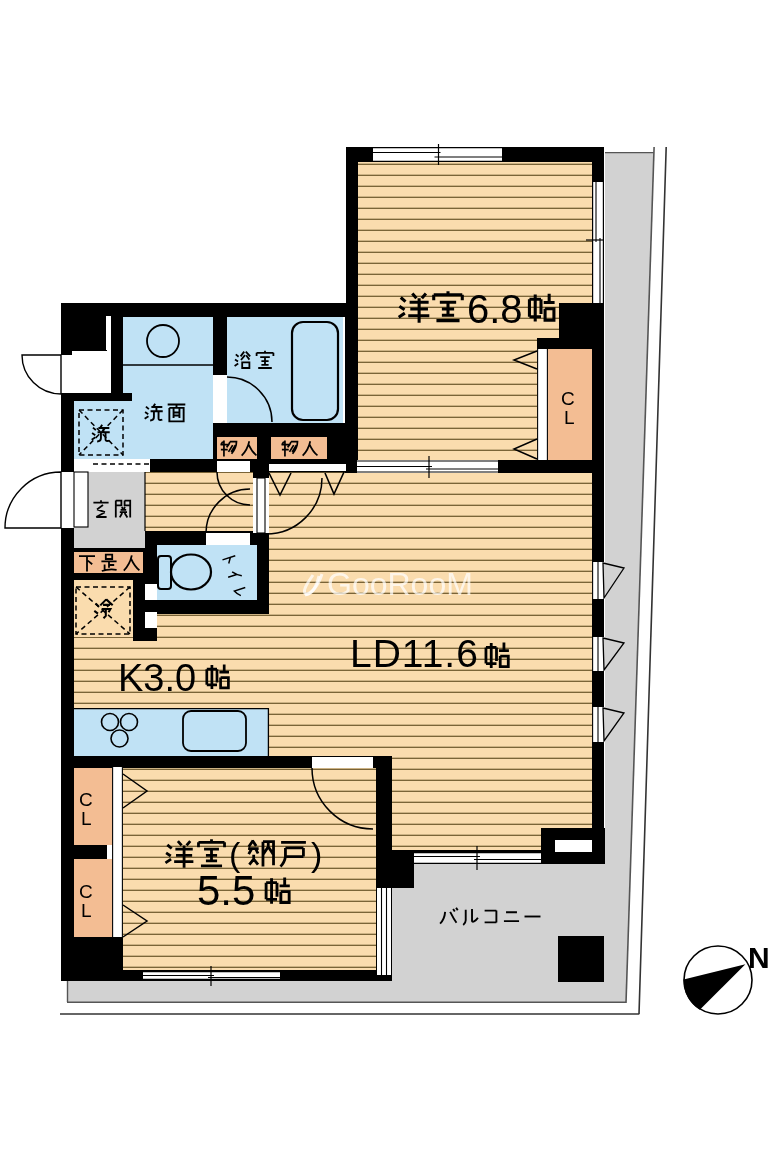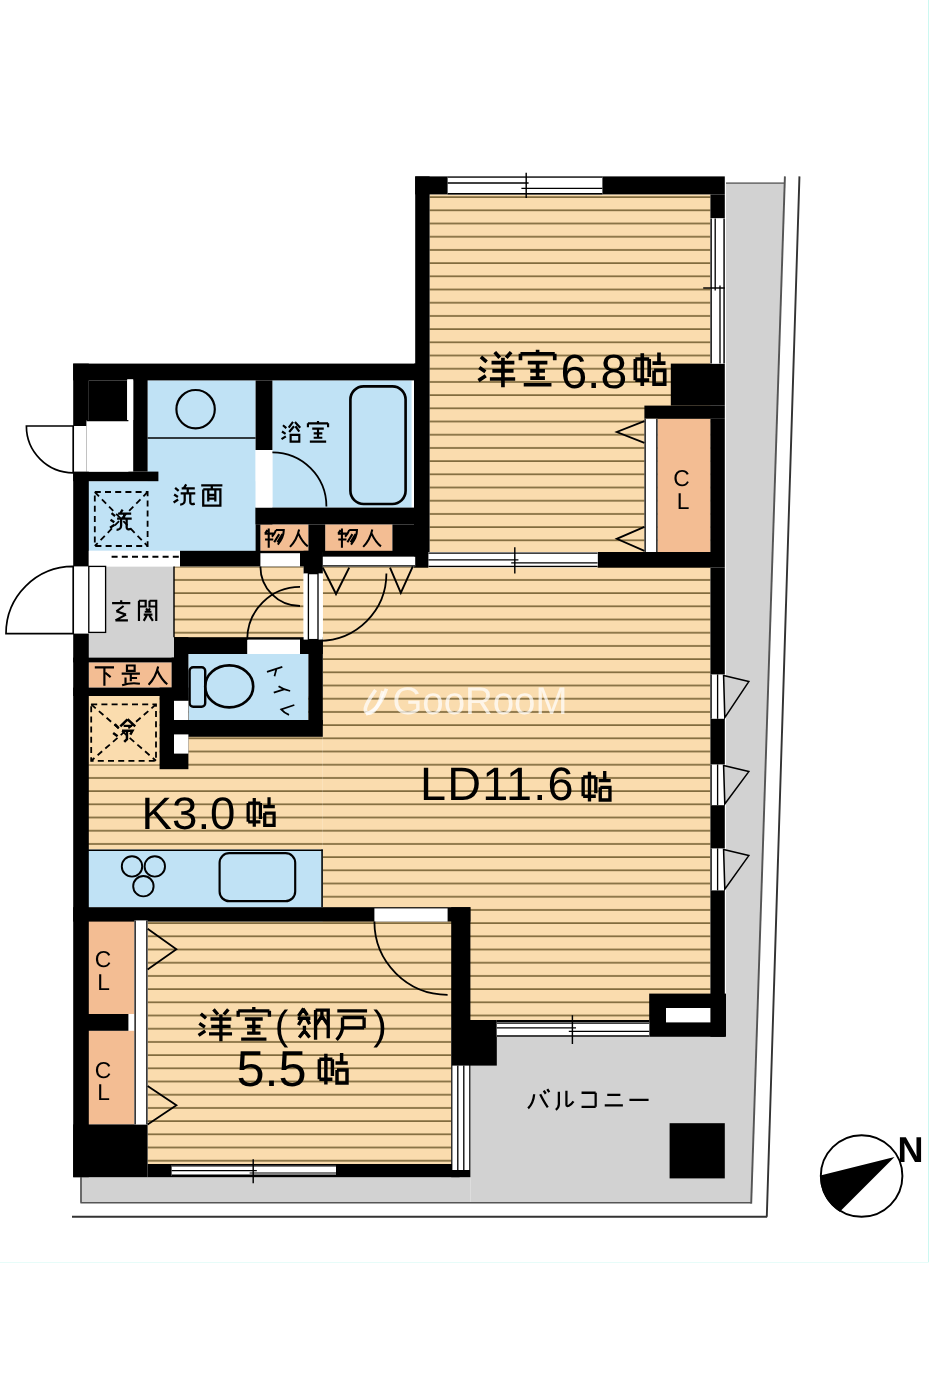--- a/index.html
+++ b/index.html
@@ -1,15 +1,15 @@
 <!DOCTYPE html>
 <html><head><meta charset="utf-8">
 <style>
 html,body{margin:0;padding:0;background:#fff;}
-#stage{position:relative;width:774px;height:1052px;background:#5eead4;overflow:hidden;}
+#stage{position:relative;width:774px;height:1052px;background:#bef264;overflow:hidden;}
 </style></head>
 <body>
 <div id="stage">
 <svg width="774" height="1164" viewBox="0 0 774 1164">
 <defs>
 <pattern id="wd" width="12" height="11" patternUnits="userSpaceOnUse">
   <rect width="12" height="11" fill="#fadcae"></rect>
   <rect y="9.7" width="12" height="1.15" fill="#645022"></rect>
 </pattern>
 <symbol id="yo" viewBox="0 0 100 100">

